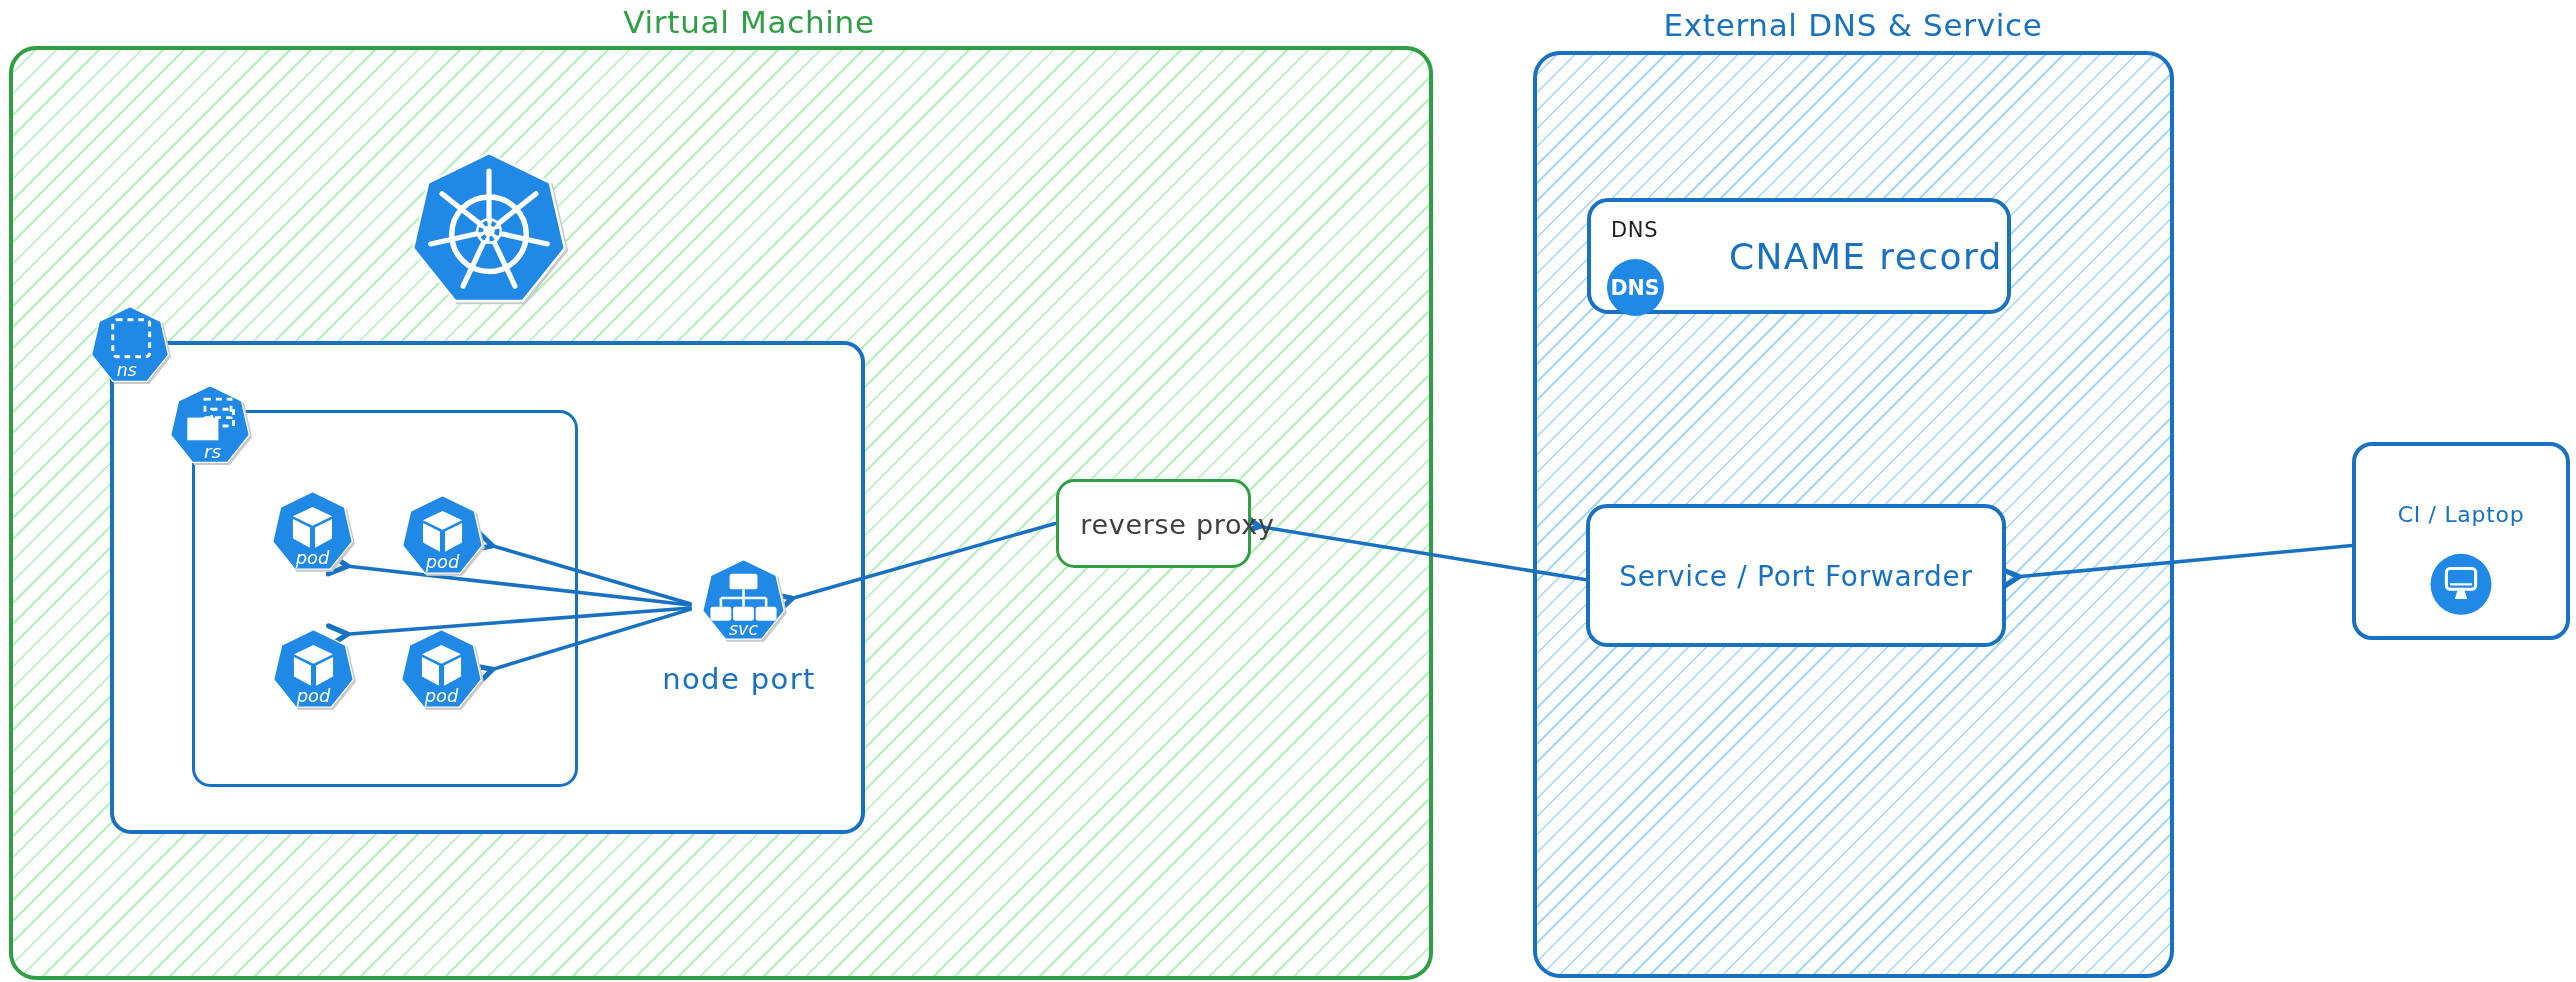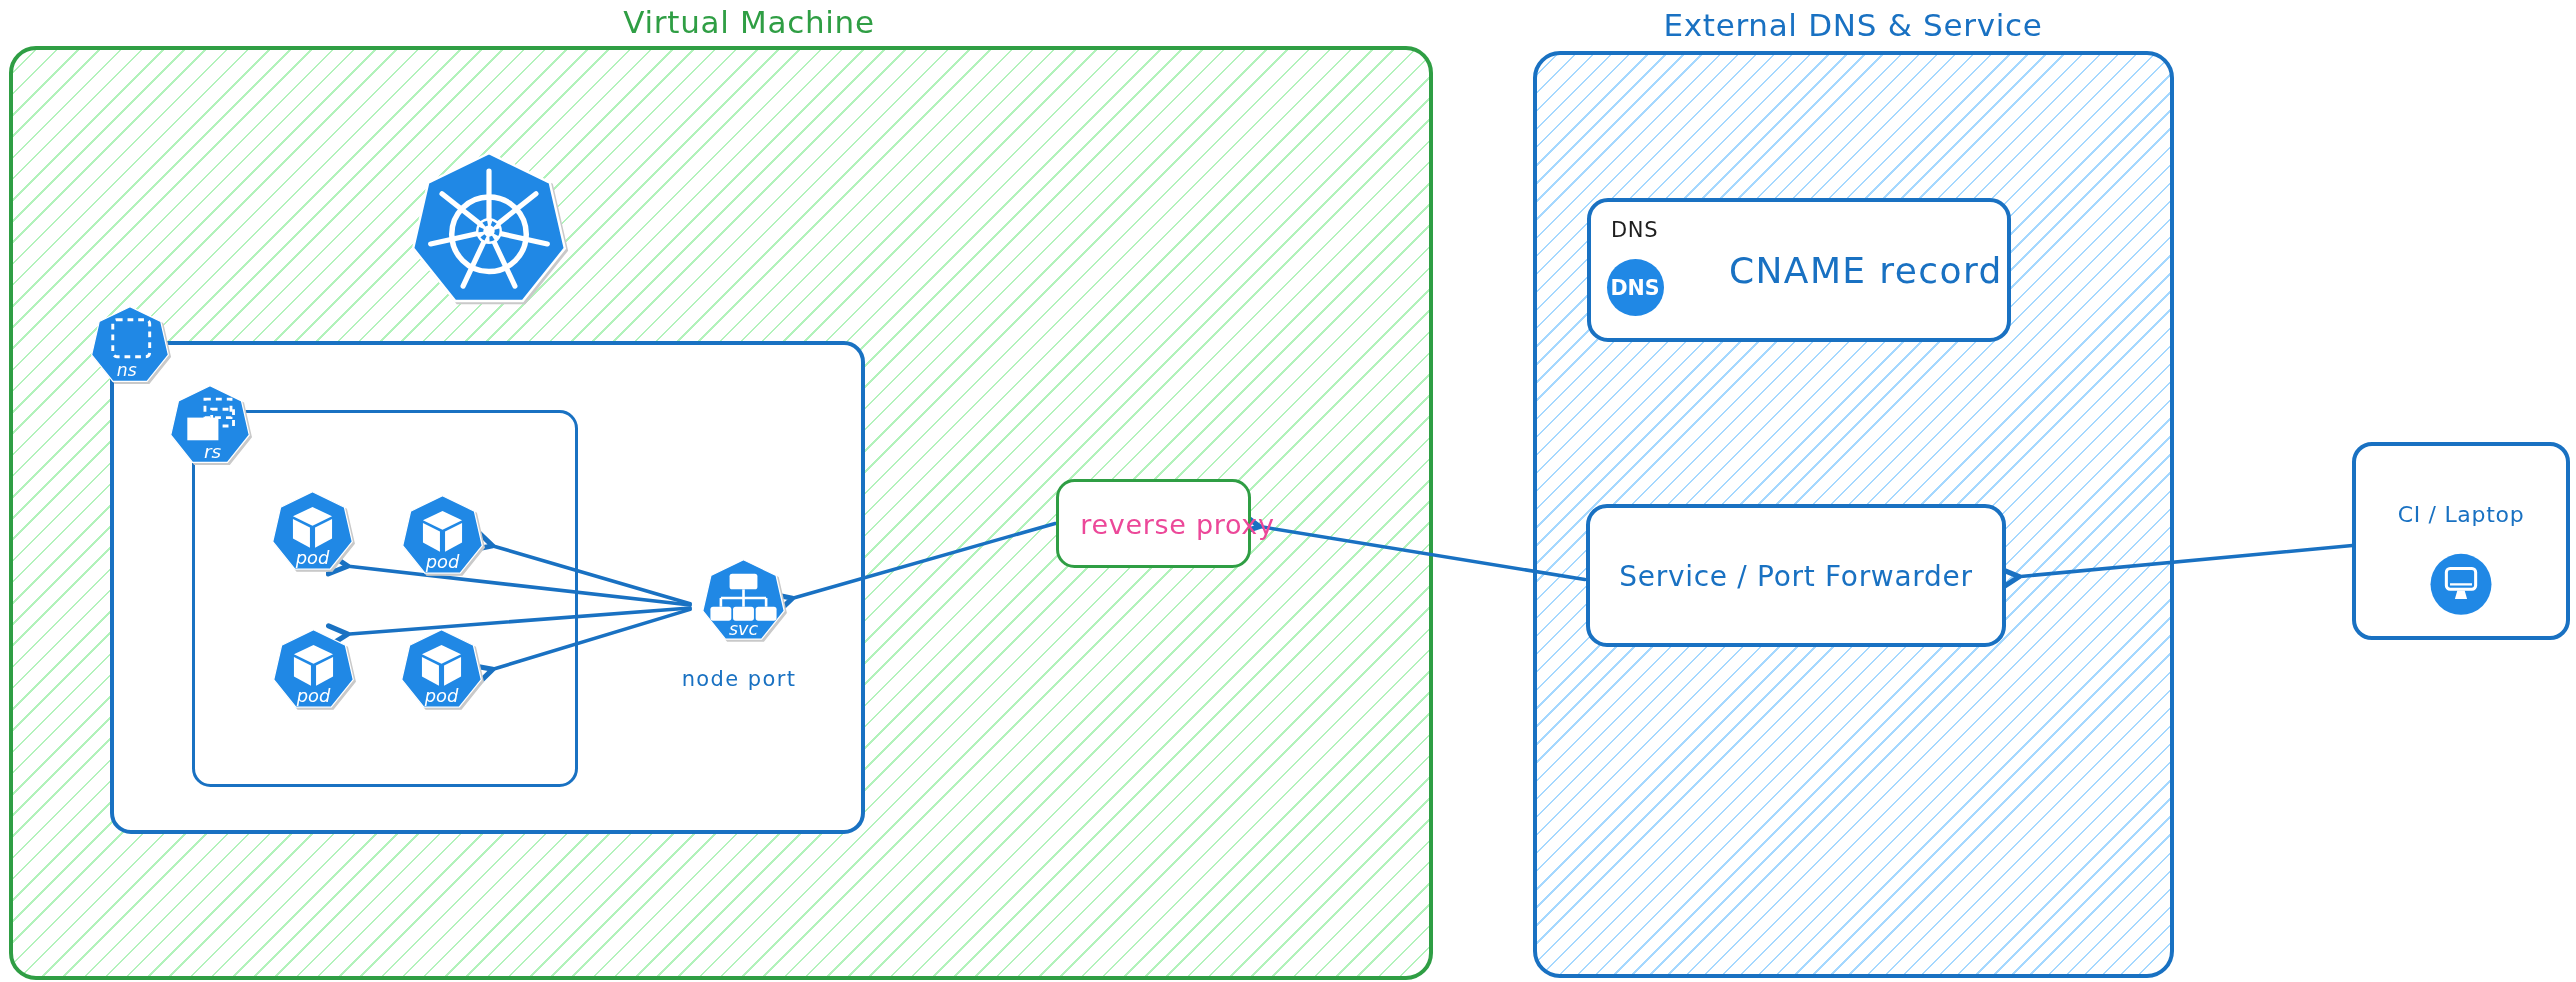--- a/index.html
+++ b/index.html
@@ -30,43 +30,43 @@
   .t-green{color:#2f9e44;margin-left:28px;}
   .t-blue{color:#1971c2;}
   
   .white-box{
     position:absolute;background:#ffffff;box-sizing:border-box;
   }
   .ns-box{left:110px;top:341px;width:755px;height:493px;border:4.3px solid #1971c2;border-radius:21px;}
   .rs-box{left:192px;top:410px;width:386px;height:377px;border:3.6px solid #1971c2;border-radius:18.5px;}
   .rp-box{left:1056px;top:479px;width:195px;height:89px;border:3.6px solid #2f9e44;border-radius:18.5px;}
   .worker-box{left:1586px;top:504px;width:420px;height:143px;border:4.3px solid #1971c2;border-radius:21px;}
-  .dns-box{left:1587px;top:198px;width:424px;height:144px;border:4.3px solid #1971c2;border-radius:21px;}
+  .dns-box{left:1587px;top:198px;width:424px;height:116px;border:4.3px solid #1971c2;border-radius:21px;}
   .ci-box{left:2352px;top:442px;width:218px;height:198px;border:4.3px solid #1971c2;border-radius:20px;padding-left:24px;}
   .center-label{
     position:absolute;left:50%;top:50%;transform:translate(-50%,-50%);
     white-space:nowrap;letter-spacing:0.7px;
   }
-  .rp-label{font-size:27px;color:#ec4899;padding-left:48px;}
+  .rp-label{font-size:27px;color:#404040;padding-left:48px;}
   .worker-label{font-size:28px;color:#1971c2;}
   .cname-label{position:absolute;left:138px;top:50%;transform:translate(0,-50%);font-size:36px;color:#1971c2;letter-spacing:1.4px;white-space:nowrap;}
   .dns-tag{position:absolute;left:20px;top:15.6px;font-size:21px;color:#1e1e1e;font-weight:500;letter-spacing:0.7px;}
   .dns-circle{
     position:absolute;left:15.6px;top:57px;width:57px;height:57px;border-radius:50%;
     background:#2088e5;display:flex;align-items:center;justify-content:center;
     color:#ffffff;font-size:20.6px;font-weight:bold;letter-spacing:0px;
   }
   .ci-label{position:absolute;left:50%;top:68px;transform:translate(-50%,-50%);font-size:22px;color:#1971c2;white-space:nowrap;letter-spacing:0.7px;}
   .monitor-circle{
     position:absolute;left:50%;top:117px;transform:translate(-50%,-15%);
     width:61px;height:61px;border-radius:50%;background:#2088e5;
   }
   .nodeport-label{
     position:absolute;left:739px;top:679px;transform:translate(-50%,-50%);
-    font-size:21px;color:#1971c2;letter-spacing:1.4px;white-space:nowrap;
+    font-size:29px;color:#1971c2;letter-spacing:1.4px;white-space:nowrap;
   }
   
   .icon{position:absolute;filter:drop-shadow(2.1px 2.8px 0px #c9c9c9);}
   .k8s-logo{left:408px;top:150px;width:162px;height:162px;}
   .ns-icon{left:89px;top:305px;width:82px;height:82px;}
   .rs-icon{left:168px;top:384px;width:84px;height:84px;}
   .pod1{left:270px;top:490px;width:85px;height:85px;}
   .pod2{left:400px;top:494px;width:85px;height:85px;}
   .pod3{left:271px;top:628px;width:85px;height:85px;}
   .pod4{left:399px;top:628px;width:85px;height:85px;}

